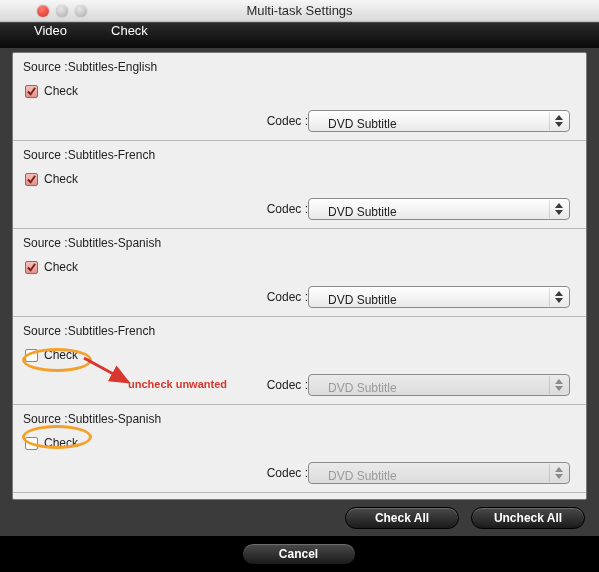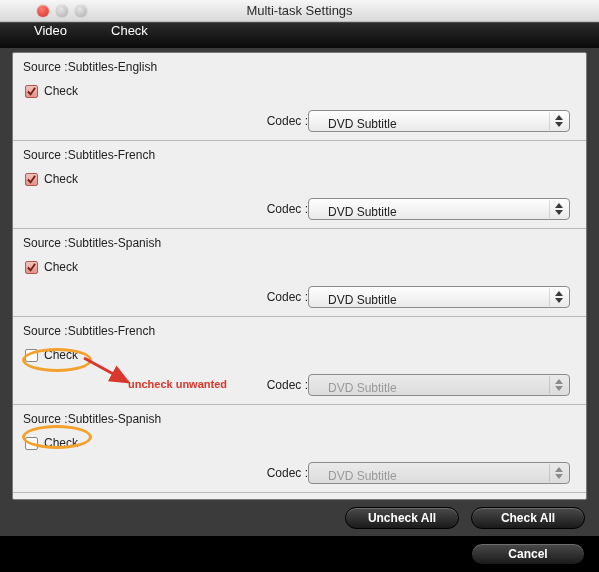--- a/index.html
+++ b/index.html
@@ -124,21 +124,21 @@
     align-items: center;
     gap: 12px;
     padding-right: 14px;
   }
   .bottom-bar2 {
     position: absolute;
     left: 0; right: 0; bottom: 0;
     height: 36px;
     background: #000;
     display: flex;
-    justify-content: flex-end;
+    justify-content: center;
     align-items: center;
     gap: 12px;
     padding-right: 14px;
     padding-left: 12px;
   }
   .btn {
     min-width: 114px;
     height: 22px;
     border-radius: 11px;
     background: linear-gradient(#4a4a4a, #1a1a1a);
@@ -288,19 +288,19 @@
     </marker>
   </defs>
   <line x1="4" y1="6" x2="48" y2="30" stroke="#d7372c" stroke-width="3" marker-end="url(#ah)"></line>
 </svg>
 
 <div class="annot" style="left:128px; top:378px;">
   <span>uncheck unwanted</span><br>
 </div>
 
 <div class="bottom-bar1">
+  <div class="btn">Check All</div>
   <div class="btn">Uncheck All</div>
-  <div class="btn">Check All</div>
 </div>
 
 <div class="bottom-bar2">
   <div class="btn">Cancel</div>
 </div>
 
 </body></html>

